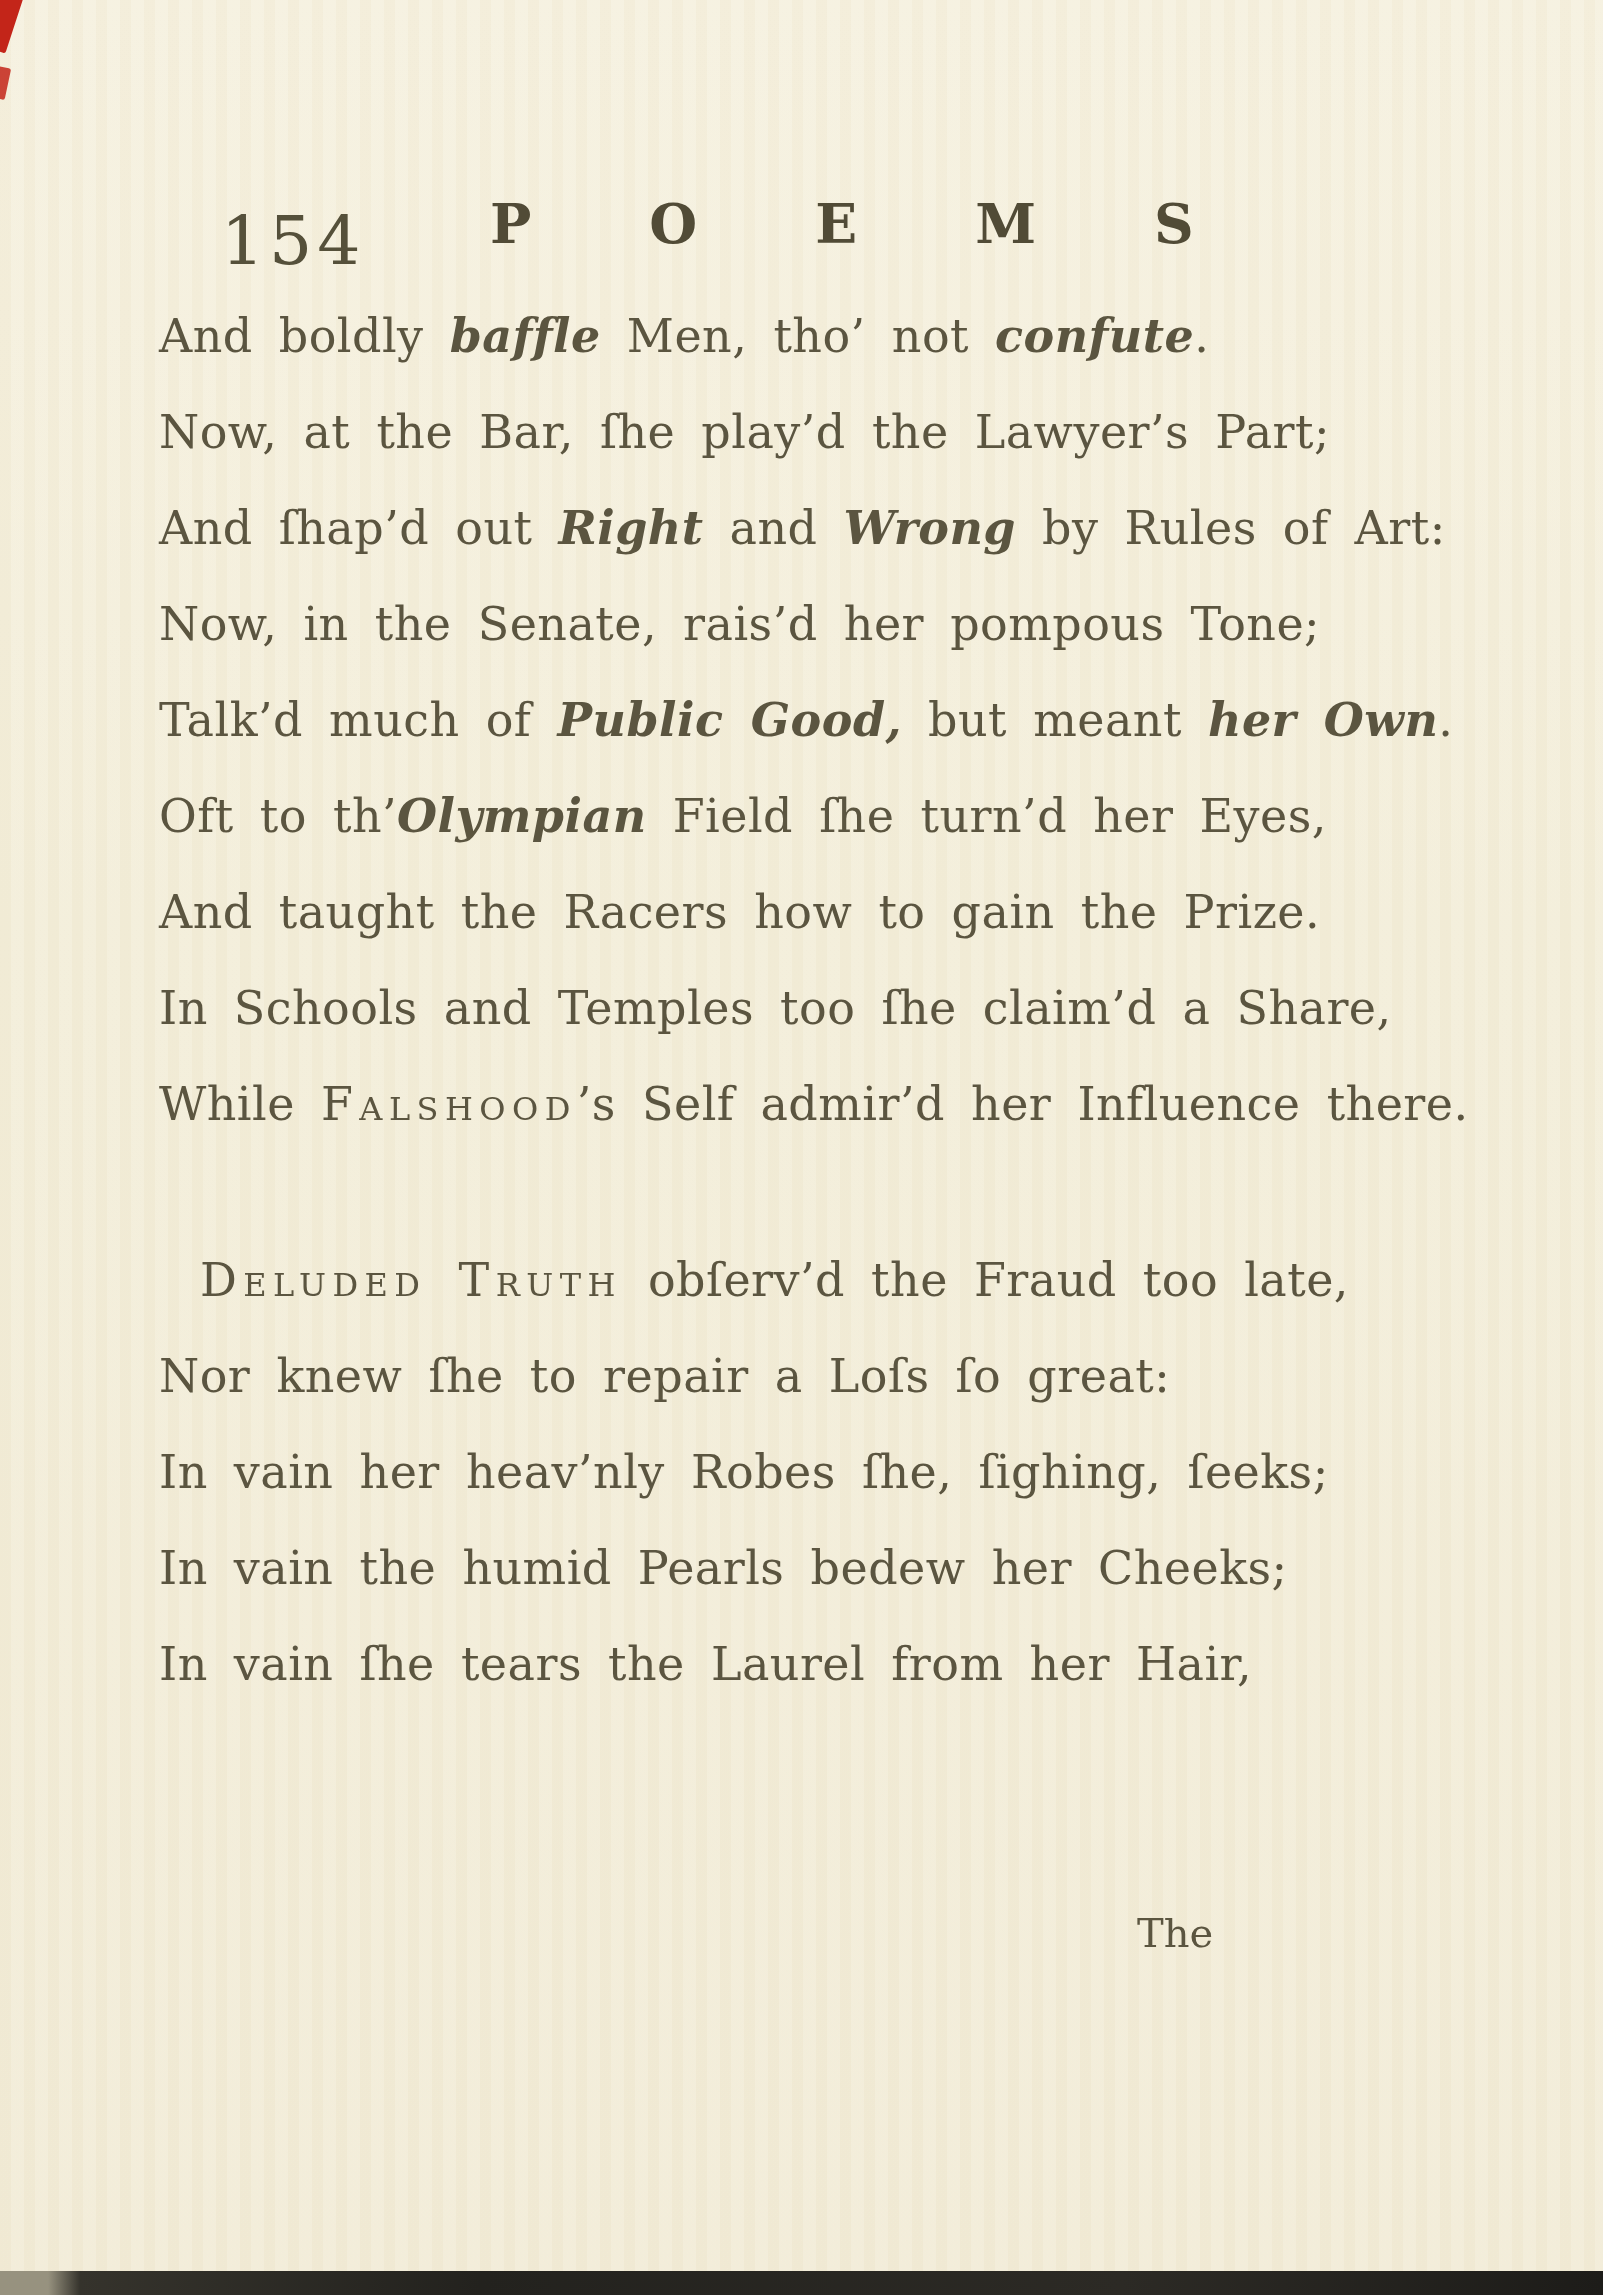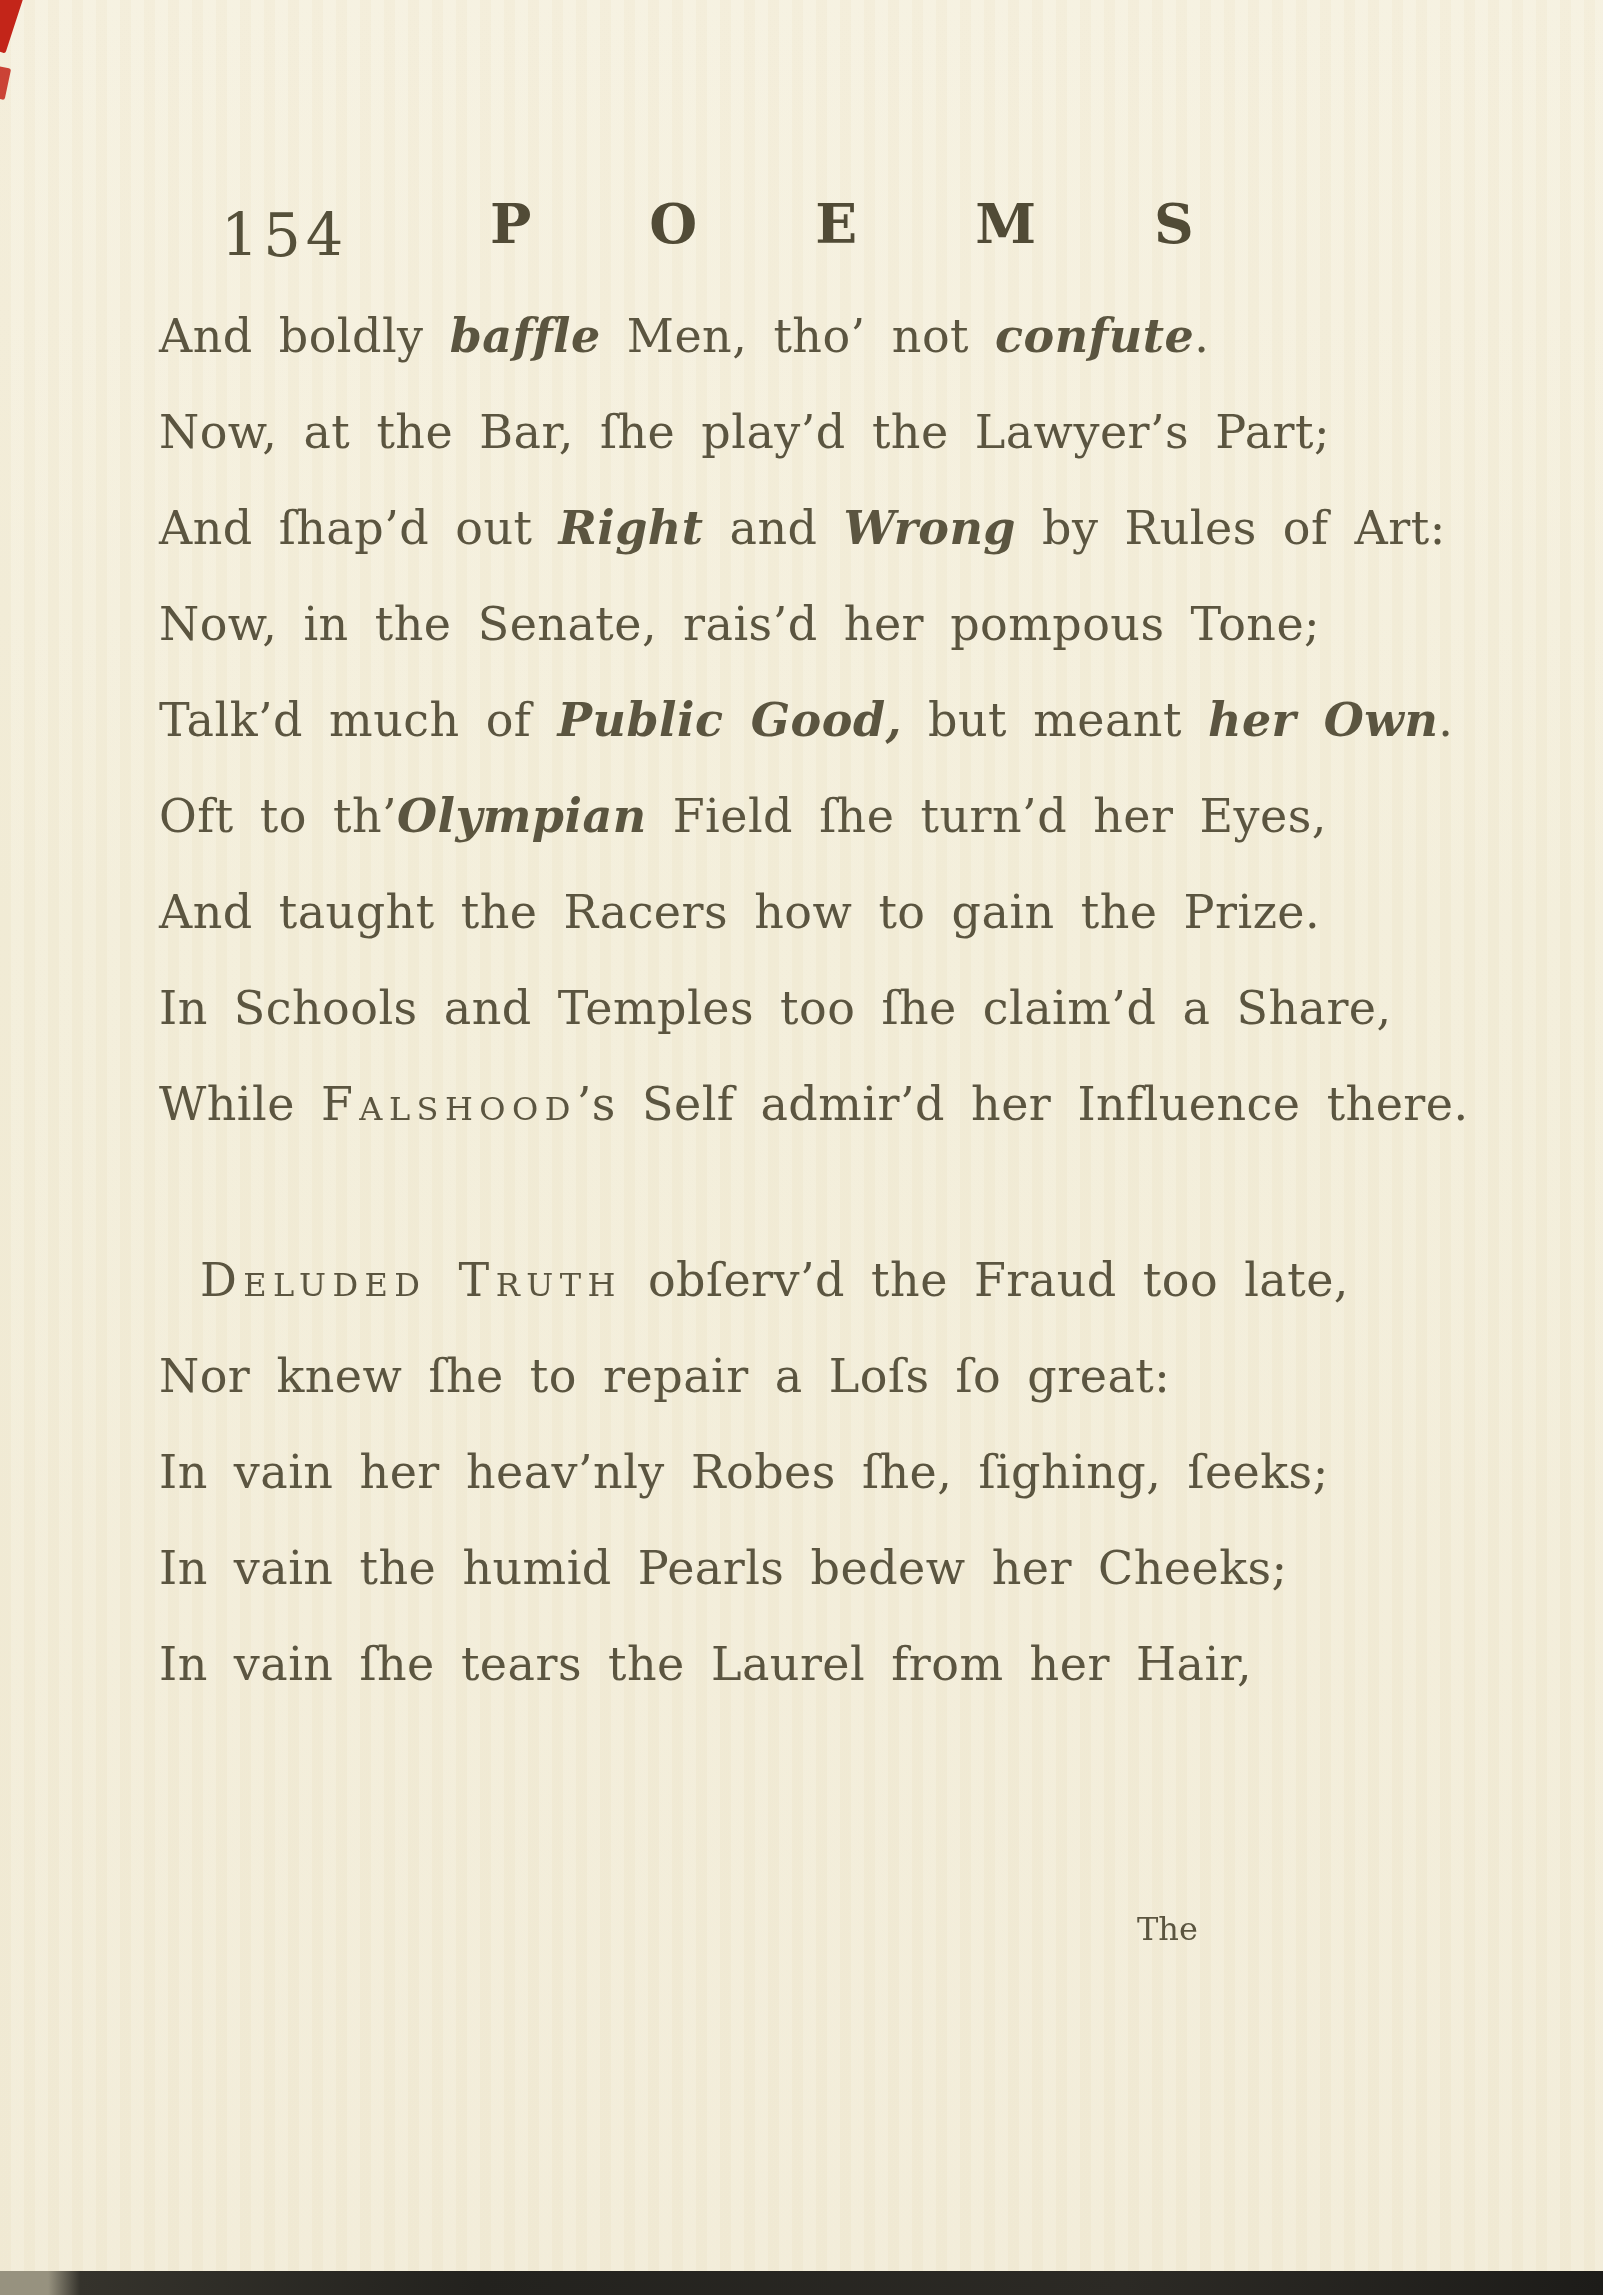--- a/index.html
+++ b/index.html
@@ -30,21 +30,21 @@
     position: absolute;
     background: #c32519;
     border-radius: 2.4px;
   }
   .mark1 { left: -11px; top: -14.3px; width: 27px; height: 65px; transform: rotate(18deg); }
   .mark2 { left: -6.4px; top: 67px; width: 14.3px; height: 32px; transform: rotate(12deg); opacity: .85; }
 
   .pagenum {
     position: absolute;
     left: 221px; top: 201px;
-    font-size: 59px;
+    font-size: 68px;
     color: #55503a;
     letter-spacing: 4.8px;
   }
   .running-title {
     position: absolute;
     left: 490px; top: 191px;
     font-size: 55px;
     font-weight: bold;
     color: #514b36;
     letter-spacing: 118px;
@@ -68,21 +68,21 @@
   .line.indent { padding-left: 41px; }
   .seg-it { font-style: italic; font-weight: bold; }
   .seg-sc {
     font-variant: small-caps;
     letter-spacing: 0.14em;
   }
 
   .catchword {
     position: absolute;
     left: 1137px; top: 1910px;
-    font-size: 32px;
+    font-size: 40px;
     color: #5b5540;
     text-align: right;
   }
 
   .bottom-band {
     position: absolute;
     left: 0; bottom: 0;
     width: 100%; height: 24px;
     background: linear-gradient(90deg,
       #97927f 0%, #97927f 3%,

